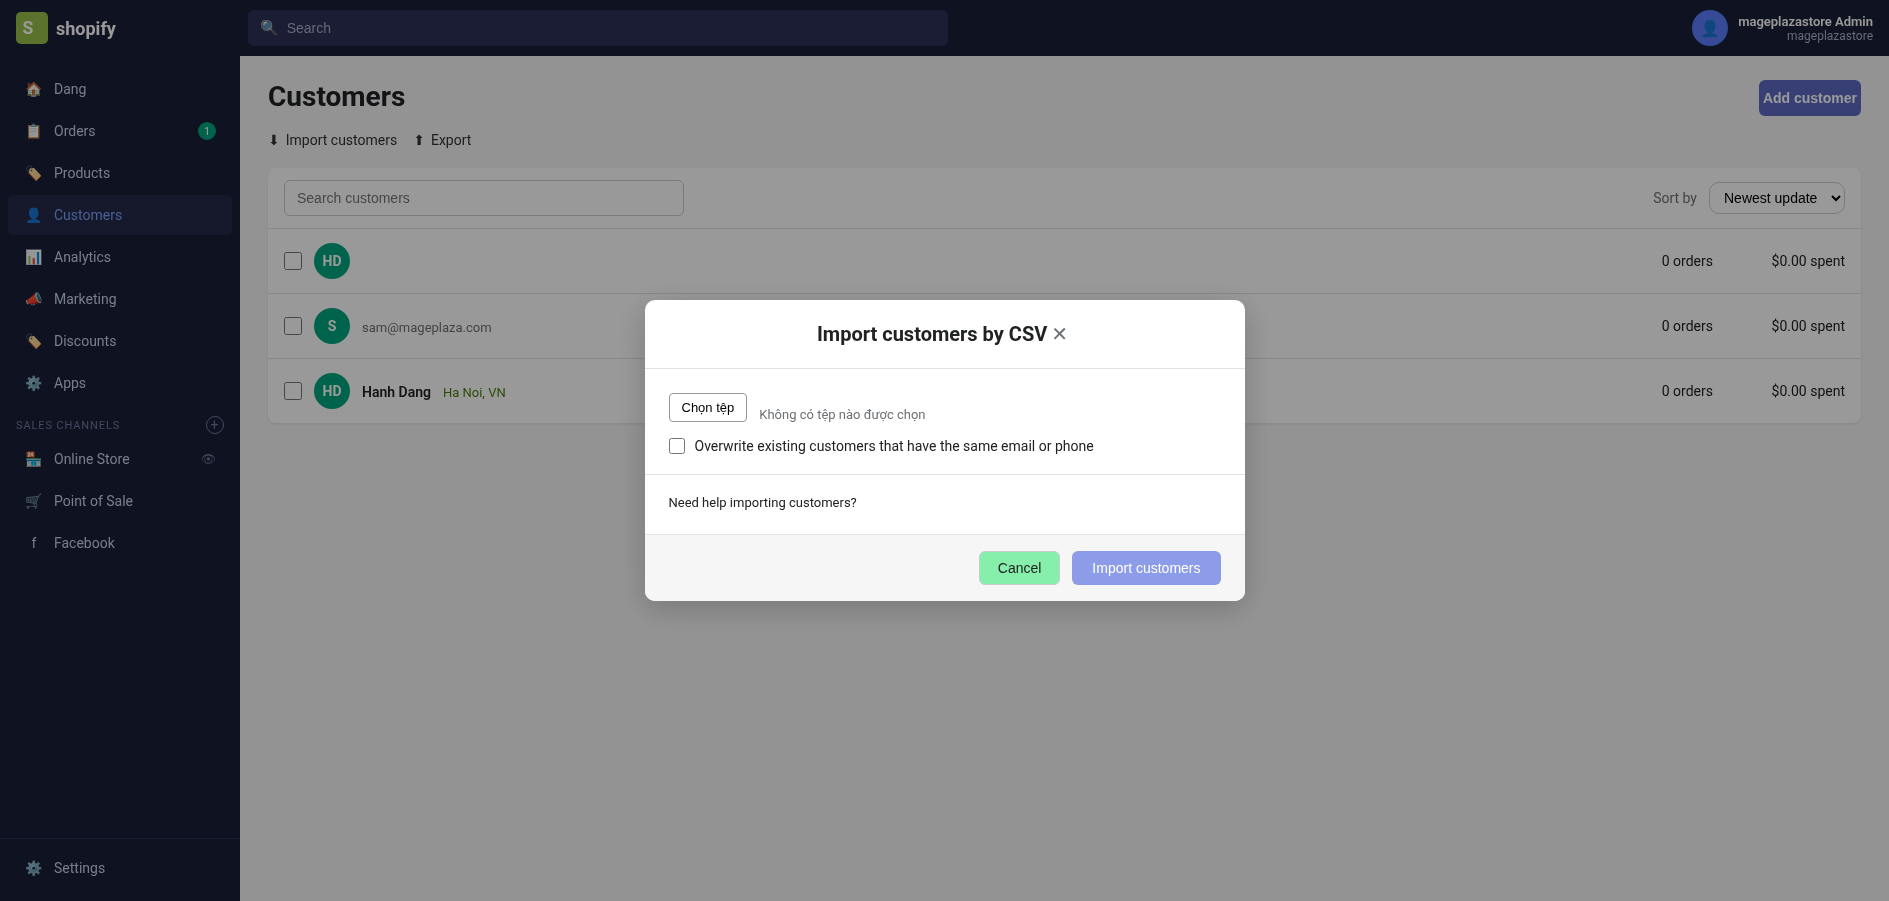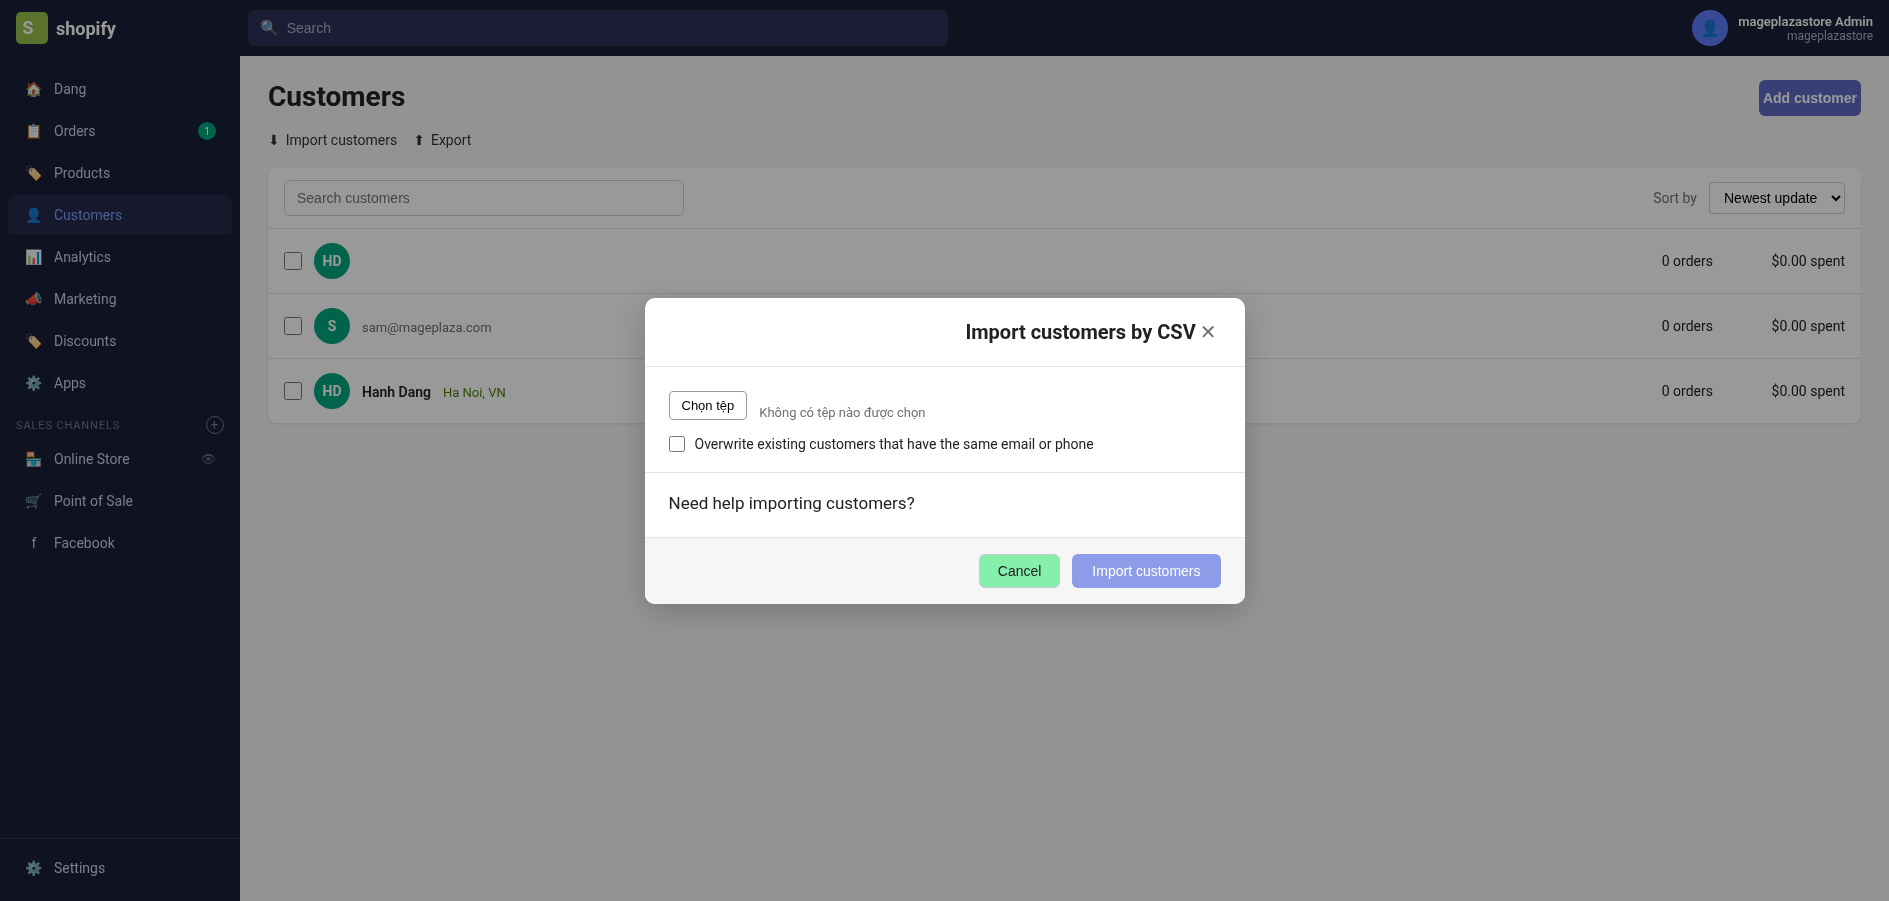--- a/index.html
+++ b/index.html
@@ -215,21 +215,21 @@
       border-radius: 6px;
       height: 36px;
       padding: 0 12px;
       font-size: 14px;
       outline: none;
       max-width: 400px;
     }
     .sort-label { color: #6d7175; font-size: 14px; margin-left: auto; }
     .sort-select {
       border: 1px solid #c9cccf;
-      border-radius: 4px;
+      border-radius: 10px;
       padding: 6px 10px;
       font-size: 14px;
       background: white;
       cursor: pointer;
     }
 
     .table-row {
       display: flex;
       align-items: center;
       padding: 14px 16px;
@@ -278,21 +278,21 @@
       background: white;
       border-radius: 10px;
       width: 600px;
       max-width: 95vw;
       box-shadow: 0 8px 32px rgba(0,0,0,0.2);
       overflow: hidden;
     }
     .modal-header {
       display: flex;
       align-items: center;
-      justify-content: flex-end;
+      justify-content: center;
       padding: 20px 24px;
       border-bottom: 1px solid #e1e3e5;
     }
     .modal-title {
       font-size: 20px;
       font-weight: 700;
       color: #202223;
     }
     .modal-close {
       background: none;
@@ -338,21 +338,21 @@
     .checkbox-label {
       font-size: 14px;
       color: #202223;
     }
     .modal-divider {
       border: none;
       border-top: 1px solid #e1e3e5;
       margin: 0 -24px 20px;
     }
     .help-text {
-      font-size: 17px;
+      font-size: 13px;
       color: #202223;
       margin-bottom: 0;
     }
     .modal-footer {
       display: flex;
       justify-content: flex-end;
       gap: 12px;
       padding: 16px 24px;
       border-top: 1px solid #e1e3e5;
       background: #f6f6f7;

